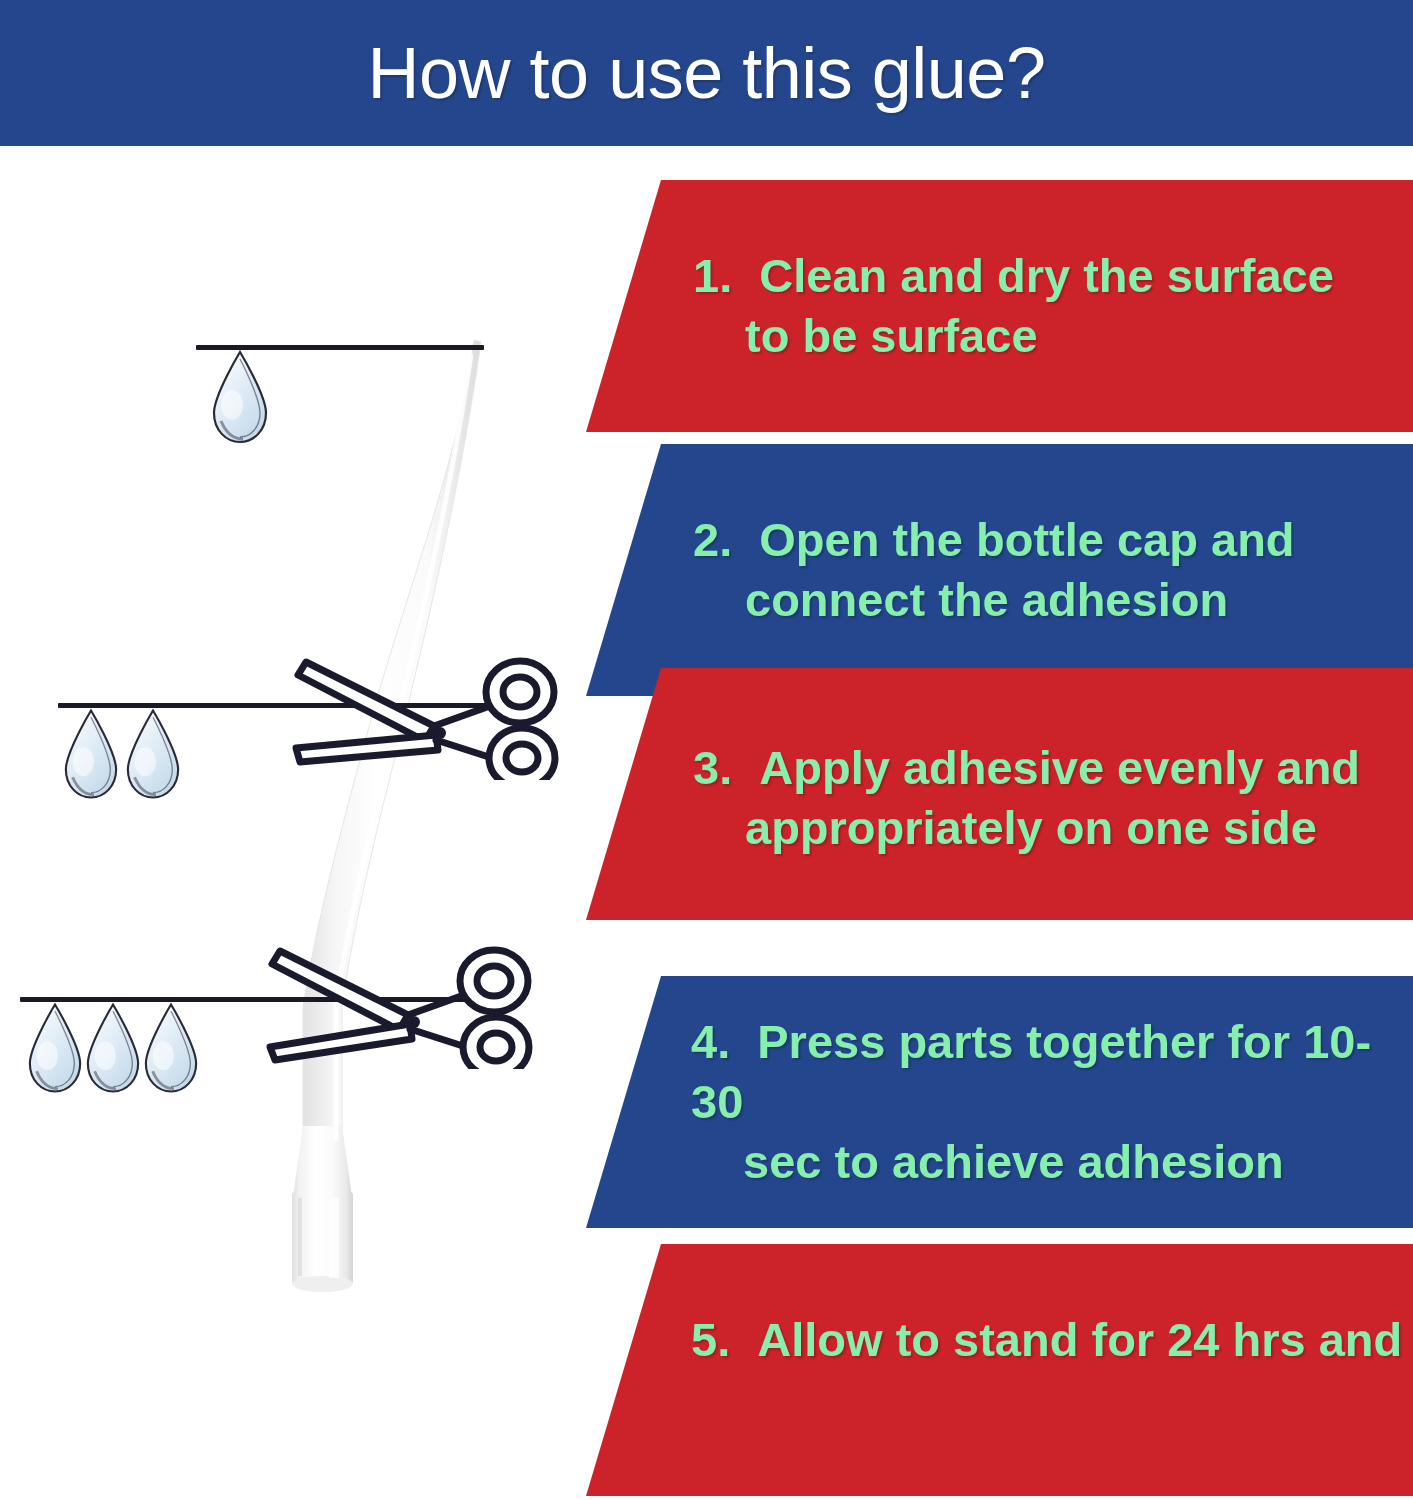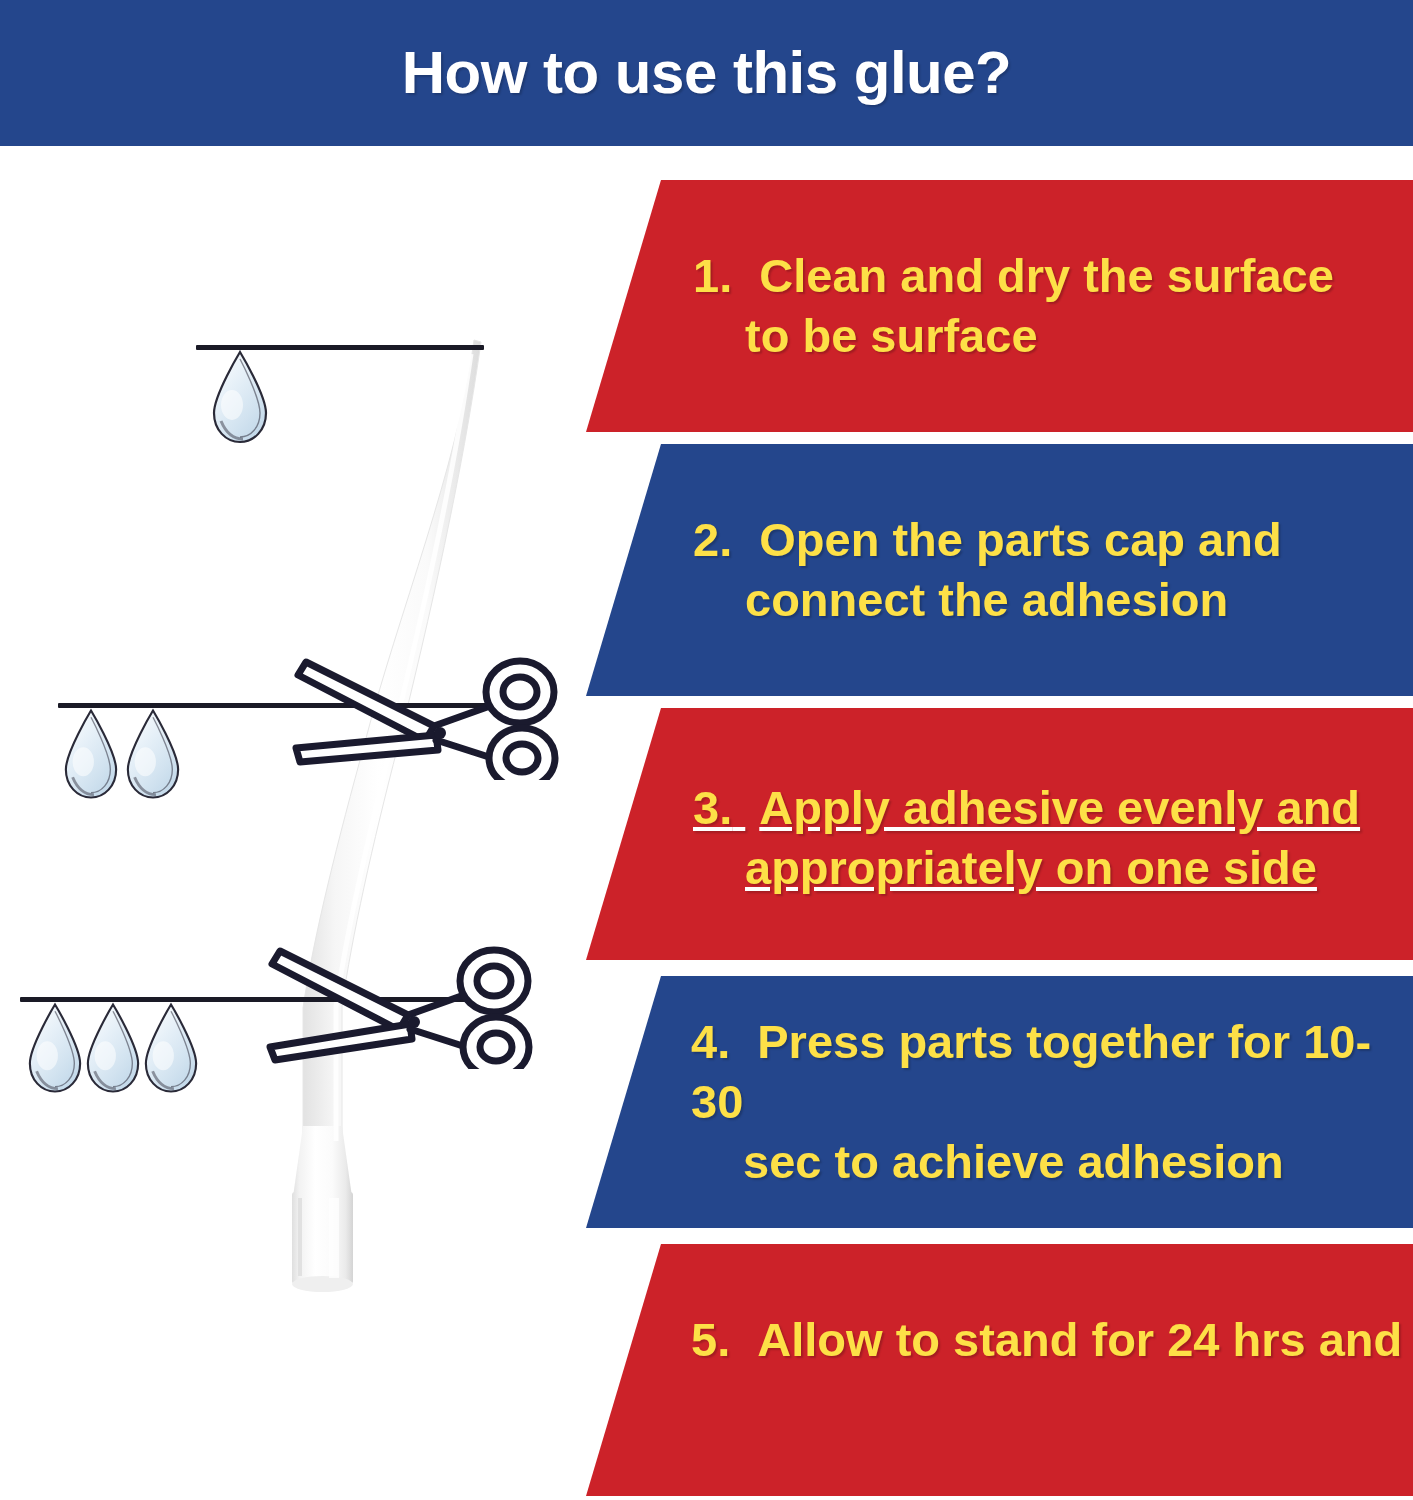--- a/index.html
+++ b/index.html
@@ -18,41 +18,41 @@
 
   
   .header{
     position:absolute; left:0; top:0;
     width:1413px; height:146px;
     background:#24468C;
     display:flex; align-items:center; justify-content:center;
   }
   .header-title{
     color:#ffffff;
-    font-size:60px;
-    font-weight:bold;
+    font-size:72px;
+    font-weight:normal;
     letter-spacing:-0.5px;
     line-height:1;
     text-align:center;
     white-space:nowrap;
     text-shadow:2px 2px 2px rgba(0,0,0,0.18);
   }
 
   
   .steps{ position:absolute; left:0; top:0; width:1413px; height:1500px; pointer-events:none; }
   .step{
     position:absolute;
     right:0;
     pointer-events:auto;
     display:flex;
     align-items:center;
     color:#ffffff;
   }
   .step-text{
-    color:#fde047;
+    color:#86efac;
     font-size:47px;
     font-weight:bold;
     line-height:1.28;
     text-shadow:2px 2px 2px rgba(0,0,0,0.20);
     padding-left:0;
   }
   .step-red{ background:#CC2229; }
   .step-blue{ background:#24468C; }
 
   
@@ -214,27 +214,27 @@
         <span>1.</span>
         <span style="display:inline-block;width:14px;"></span><span>Clean and dry the surface</span><br>
         <span style="display:inline-block;width:52px;"></span><span>to be surface</span>
       </div>
     </div>
 
     <div class="step step-blue" style="top:444px; height:252px; width:840px;
                 clip-path:polygon(88px 0, 840px 0, 840px 252px, 13px 252px);">
       <div class="step-text" style="margin-left:120px;">
         <span>2.</span>
-        <span style="display:inline-block;width:14px;"></span><span>Open the parts cap and</span><br>
+        <span style="display:inline-block;width:14px;"></span><span>Open the bottle cap and</span><br>
         <span style="display:inline-block;width:52px;"></span><span>connect the adhesion</span>
       </div>
     </div>
 
-    <div class="step step-red" style="top:708px; height:260px; width:840px;
-                clip-path:polygon(88px 0, 840px 0, 840px 252px, 13px 252px);text-decoration:underline;">
+    <div class="step step-red" style="top:668px; height:260px; width:840px;
+                clip-path:polygon(88px 0, 840px 0, 840px 252px, 13px 252px);">
       <div class="step-text" style="margin-left:120px;">
         <span>3.</span>
         <span style="display:inline-block;width:14px;"></span><span>Apply adhesive evenly and</span><br>
         <span style="display:inline-block;width:52px;"></span><span>appropriately on one side</span>
       </div>
     </div>
 
     <div class="step step-blue" style="top:976px; height:252px; width:840px;
                 clip-path:polygon(88px 0, 840px 0, 840px 252px, 13px 252px);">
       <div class="step-text" style="margin-left:118px;">

